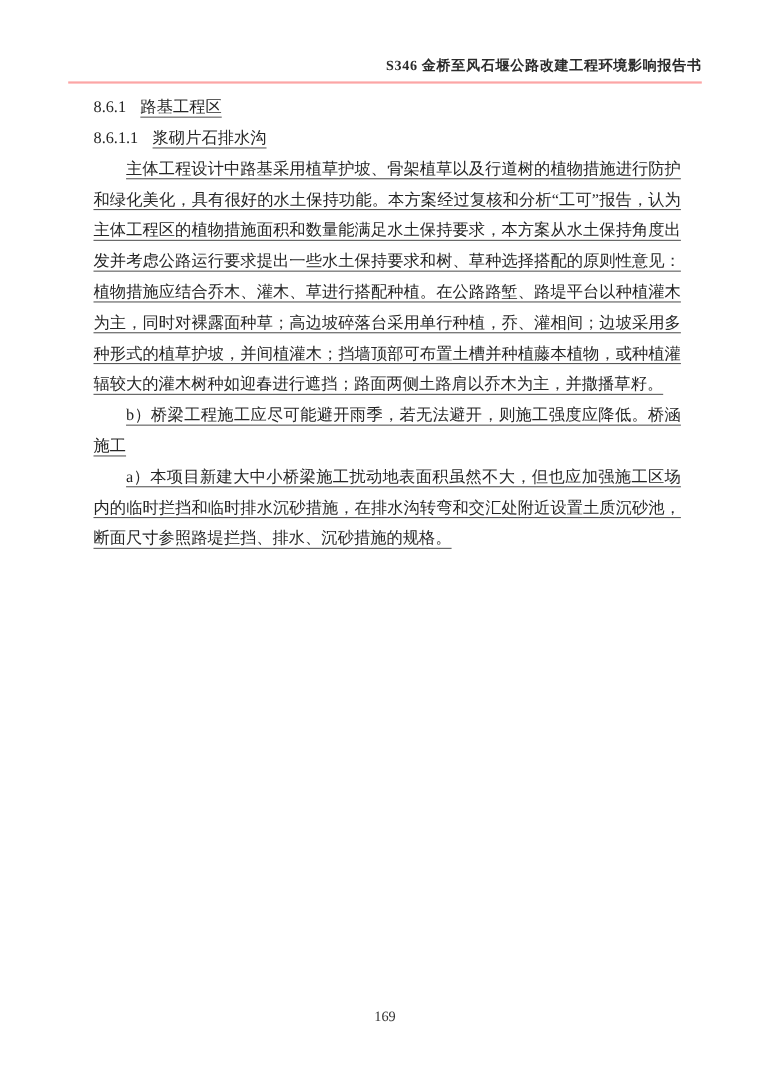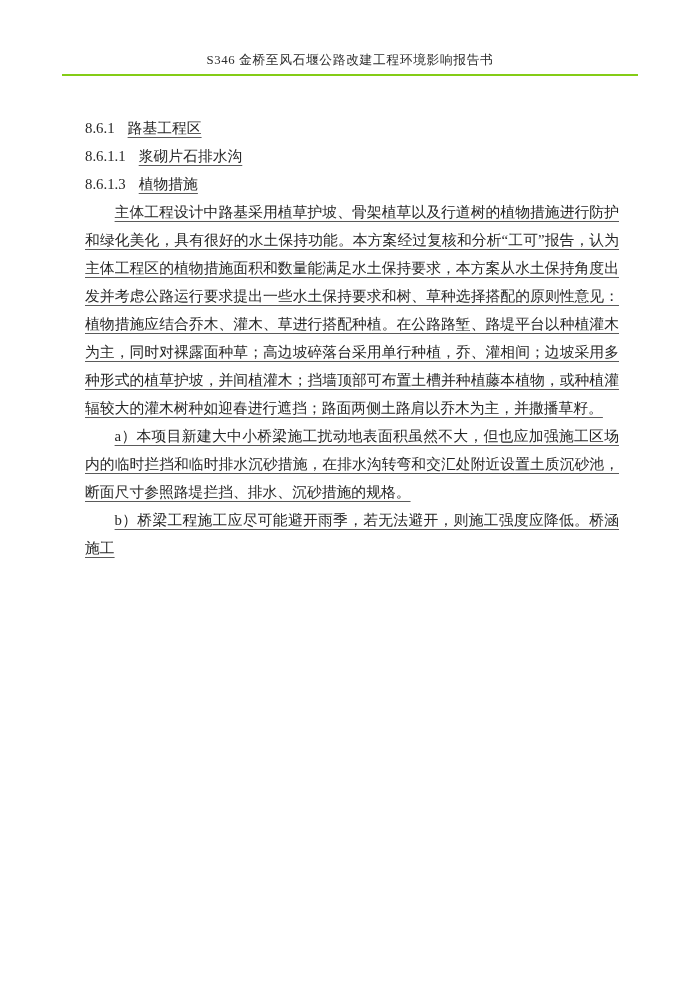--- a/index.html
+++ b/index.html
@@ -14,36 +14,36 @@
     background: #ffffff;
     overflow: hidden;
     font-family: "Liberation Serif", "DejaVu Serif", serif;
     color: #262626;
   }
   .running-header {
     position: absolute;
     left: 62px;
     right: 62px;
     top: 52px;
-    text-align: center;
+    text-align: right;
     font-size: 12.8px;
     letter-spacing: 0.6px;
     color: #2b2b2b;
     padding-bottom: 5px;
-    border-bottom: 2px solid #84cc16;
+    border-bottom: 2px solid #fca5a5;
+    font-weight: bold;
   }
   .doc-body {
     position: absolute;
     left: 85px;
     top: 84px;
     width: 534px;
     font-size: 14.8px;
     line-height: 28px;
     text-align: justify;
-    margin-top: 30px;
   }
   .para {
     margin: 0;
     text-indent: 2em;
   }
   .u {
     text-decoration: underline;
     text-decoration-thickness: 1px;
     text-decoration-color: #5a5a5a;
     text-underline-offset: 4px;
@@ -70,20 +70,22 @@
 
 <div class="page">
 
   <div class="running-header">
     <span class="header-title">S346 金桥至风石堰公路改建工程环境影响报告书</span>
   </div>
 
   <div class="doc-body" id="sections">
       <div class="heading level1"><span class="h-num">8.6.1</span><span class="h-title u">路基工程区</span></div>
       <div class="heading level2"><span class="h-num">8.6.1.1</span><span class="h-title u">浆砌片石排水沟</span></div>
-      <div class="heading level2"><span class="h-num">8.6.1.3</span><span class="h-title u">植物措施</span></div>
       <p class="para u">主体工程设计中路基采用植草护坡、骨架植草以及行道树的植物措施进行防护和绿化美化，具有很好的水土保持功能。本方案经过复核和分析“工可”报告，认为主体工程区的植物措施面积和数量能满足水土保持要求，本方案从水土保持角度出发并考虑公路运行要求提出一些水土保持要求和树、草种选择搭配的原则性意见：植物措施应结合乔木、灌木、草进行搭配种植。在公路路堑、路堤平台以种植灌木为主，同时对裸露面种草；高边坡碎落台采用单行种植，乔、灌相间；边坡采用多种形式的植草护坡，并间植灌木；挡墙顶部可布置土槽并种植藤本植物，或种植灌辐较大的灌木树种如迎春进行遮挡；路面两侧土路肩以乔木为主，并撒播草籽。</p>
+      <p class="para u">b）桥梁工程施工应尽可能避开雨季，若无法避开，则施工强度应降低。桥涵施工</p>
       <p class="para u">a）本项目新建大中小桥梁施工扰动地表面积虽然不大，但也应加强施工区场内的临时拦挡和临时排水沉砂措施，在排水沟转弯和交汇处附近设置土质沉砂池，断面尺寸参照路堤拦挡、排水、沉砂措施的规格。</p>
-      <p class="para u">b）桥梁工程施工应尽可能避开雨季，若无法避开，则施工强度应降低。桥涵施工</p>
     </div>
 
+  <div class="page-footer">
+    <span>169</span>
+  </div>
 
 </div>
 
 </body></html>

